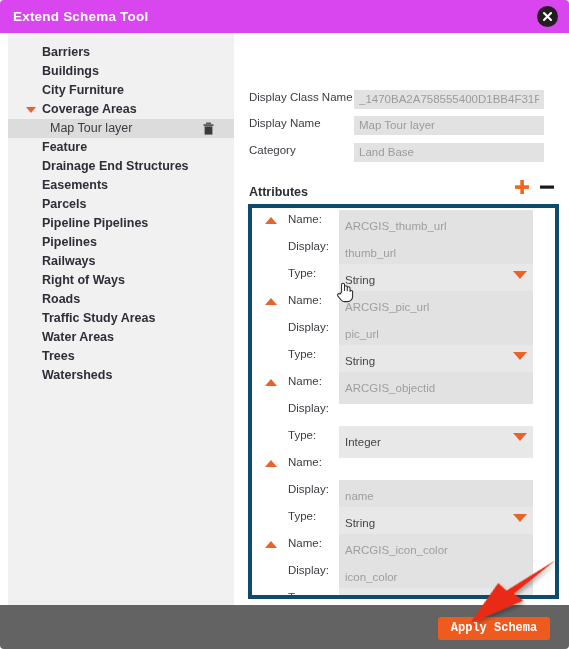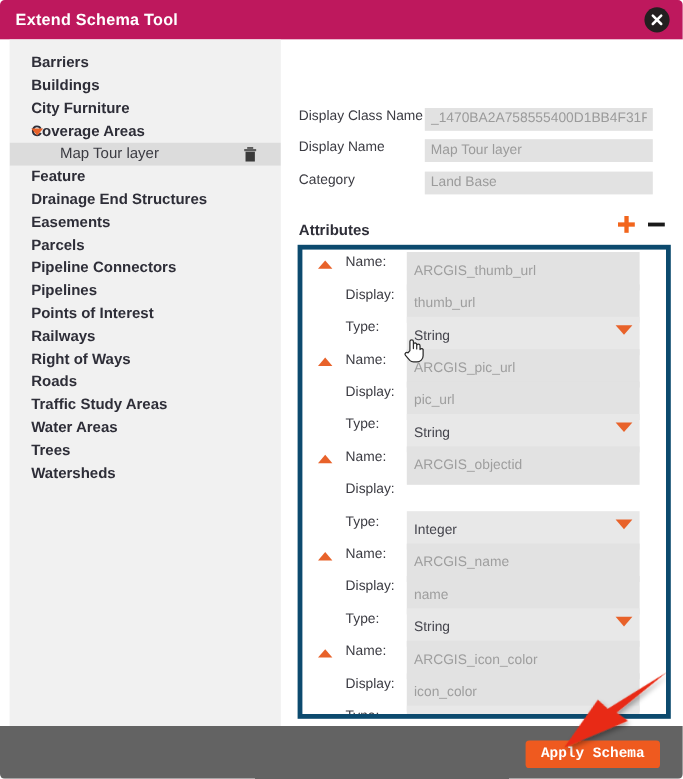--- a/index.html
+++ b/index.html
@@ -13,21 +13,21 @@
     font-family: "Liberation Sans", sans-serif;
     overflow: hidden;
     position: relative;
   }
 
   
   #titlebar {
     position: absolute;
     left: 0; top: 0;
     width: 569px; height: 33px;
-    background: #be185d;
+    background: #d946ef;
     border-top-left-radius: 4px;
     border-top-right-radius: 4px;
   }
   #title-text {
     position: absolute;
     left: 13px; top: 9px;
     color: #ffffff;
     font-size: 13.5px;
     font-weight: bold;
     letter-spacing: 0.2px;
@@ -58,21 +58,21 @@
     background: #f1f1f1;
     overflow: hidden;
   }
   .tree-item {
     position: relative;
     height: 19px;
     line-height: 19px;
     font-size: 12.5px;
     font-weight: bold;
     color: #2e2e38;
-    padding-left: 18px;
+    padding-left: 34px;
     cursor: pointer;
     white-space: nowrap;
   }
   .tree-item.child {
     font-weight: normal;
     color: #3b3b42;
     padding-left: 42px;
     background: #dcdcdc;
     font-size: 12.5px;
   }
@@ -289,27 +289,24 @@
     <div class="tree-item">
       <span>Drainage End Structures</span>
     </div>
     <div class="tree-item">
       <span>Easements</span>
     </div>
     <div class="tree-item">
       <span>Parcels</span>
     </div>
     <div class="tree-item">
-      <span>Pipeline Connectors</span>
+      <span>Pipeline Pipelines</span>
     </div>
     <div class="tree-item">
       <span>Pipelines</span>
-    </div>
-    <div class="tree-item">
-      <span>Points of Interest</span>
     </div>
     <div class="tree-item">
       <span>Railways</span>
     </div>
     <div class="tree-item">
       <span>Right of Ways</span>
     </div>
     <div class="tree-item">
       <span>Roads</span>
     </div>
@@ -408,21 +405,20 @@
           <span class="attr-label">Type:</span>
           <input class="attr-field select" type="text" readonly="" value="Integer" style="">
           <span class="select-caret"></span>
         </div>
       </div>
 
       <div class="attr-group">
         <div class="attr-line">
           <span class="attr-caret"></span>
           <span class="attr-label">Name:</span>
-          <input class="attr-field" type="text" readonly="" value="ARCGIS_name" style="">
         </div>
         <div class="attr-line">
           <span class="attr-label">Display:</span>
           <input class="attr-field" type="text" readonly="" value="name" style="">
         </div>
         <div class="attr-line">
           <span class="attr-label">Type:</span>
           <input class="attr-field select" type="text" readonly="" value="String" style="">
           <span class="select-caret"></span>
         </div>

